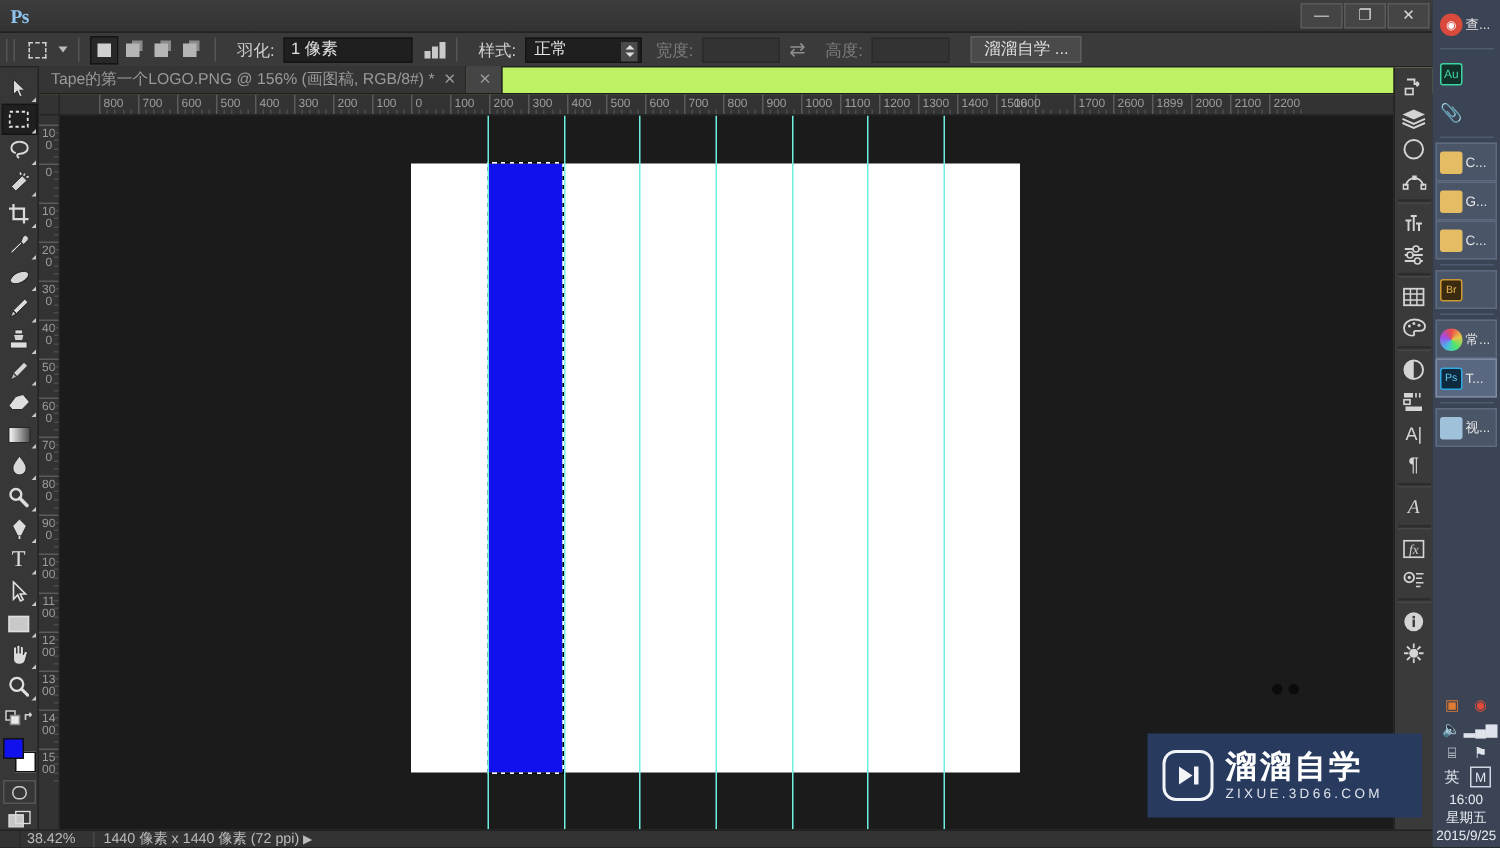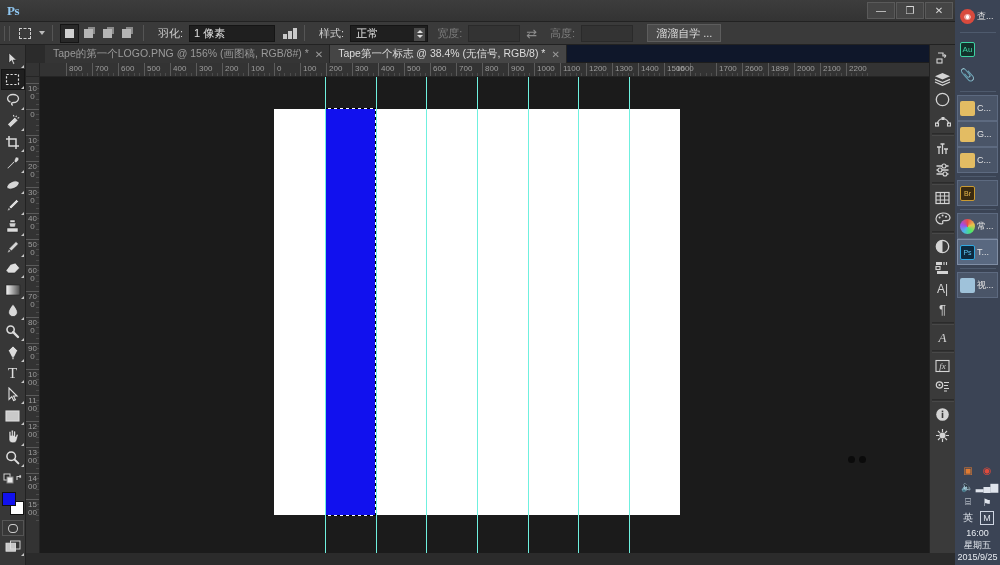--- a/index.html
+++ b/index.html
@@ -80,21 +80,21 @@
     background:#4a4a4a; border:1px solid #5d5d5d; color:#ddd;
     height:18px; padding:0 8px; font-size:11px; line-height:16px; margin-left:12px;
   }
   .feather-icon { display:flex; align-items:flex-end; gap:1px; margin-left:6px; height:12px;}
   .feather-icon span { display:block; width:4px; background:#c9c9c9; }
   .swap-icon { color:#8d8d8d; font-size:13px; margin:0 4px; }
 
   
   .tabbar {
     position:absolute; left:26px; top:45px; width:929px; height:18px;
-    background:#0f172a; border-bottom:1px solid #1d1d1d; display:flex; margin-left:19px;
+    background:#bef264; border-bottom:1px solid #1d1d1d; display:flex; align-items:flex-end;
   }
   .doctab {
     height:18px; display:flex; align-items:center; padding:0 6px 0 8px;
     font-size:10.5px; color:#9a9a9a; background:#353535;
     border-right:1px solid #242424; white-space:nowrap; gap:6px;
   }
   .doctab.active { background:#454545; color:#dcdcdc; }
   .tab-close { color:#9a9a9a; font-size:10px; }
 
   
@@ -296,21 +296,20 @@
 
     <div class="refine-btn">溜溜自学 ...</div>
   </div>
 
   <div class="tabbar">
     <div class="doctab">
       <span>Tape的第一个LOGO.PNG @ 156% (画图稿, RGB/8#) *</span>
       <span class="tab-close">✕</span>
     </div>
     <div class="doctab active">
-      <span>Tape第一个标志 @ 38.4% (无信号, RGB/8) *</span>
       <span class="tab-close">✕</span>
     </div>
   </div>
 
   <div class="ruler-corner"></div>
   <div class="ruler-h" id="rulerH">
       <div class="rh-tick" style="left: 26px;"></div>
       <div class="rh-lab" style="left: 27px;">800</div>
       <div class="rh-tick minor" style="left: 31.2px;"></div>
       <div class="rh-tick minor" style="left: 36.4px;"></div>
@@ -884,25 +883,44 @@
     <div class="dock-ico">
       <svg width="15" height="15" viewBox="0 0 15 15">
           <circle cx="7.5" cy="7.5" r="3" fill="#d4d4d4"></circle>
           <g stroke="#d4d4d4" stroke-width="1.2">
             <path d="M7.5 1 V4 M7.5 11 V14 M1 7.5 H4 M11 7.5 H14 M3 3 L5.1 5.1 M9.9 9.9 L12 12 M12 3 L9.9 5.1 M5.1 9.9 L3 12"></path>
           </g>
         </svg>
     </div>
   </div>
 
+  <div class="statusbar">
+    <div class="sb-grip"></div>
+    <div class="sb-zoom">38.42%</div>
+    <div class="sb-sep"></div>
+    <div class="sb-info">
+      <span>1440 像素 x 1440 像素 (72 ppi)</span>
+      <span class="sb-arrow">▶</span>
+    </div>
+  </div>
 
   <div class="dots">
       <i></i>
       <i></i>
     </div>
+  <div class="watermark">
+    <div class="wm-logo">
+      <span class="wm-play"></span>
+        <span class="wm-bar"></span>
+    </div>
+    <div class="wm-text">
+      <span class="wm-cn">溜溜自学</span>
+      <span class="wm-en">ZIXUE.3D66.COM</span>
+    </div>
+  </div>
 
   <div class="taskbar">
     <div class="tb-item">
       <span class="tb-ico" style="background:#d94a3d;border-radius:50%;">◉</span>
       <span>查...</span>
     </div>
     <div class="tb-sep"></div>
     <div class="tb-item">
       <span class="tb-ico" style="background:#13312b;border:1px solid #3ed3a3;color:#3ed3a3;font-size:8px;">Au</span>
     </div>

